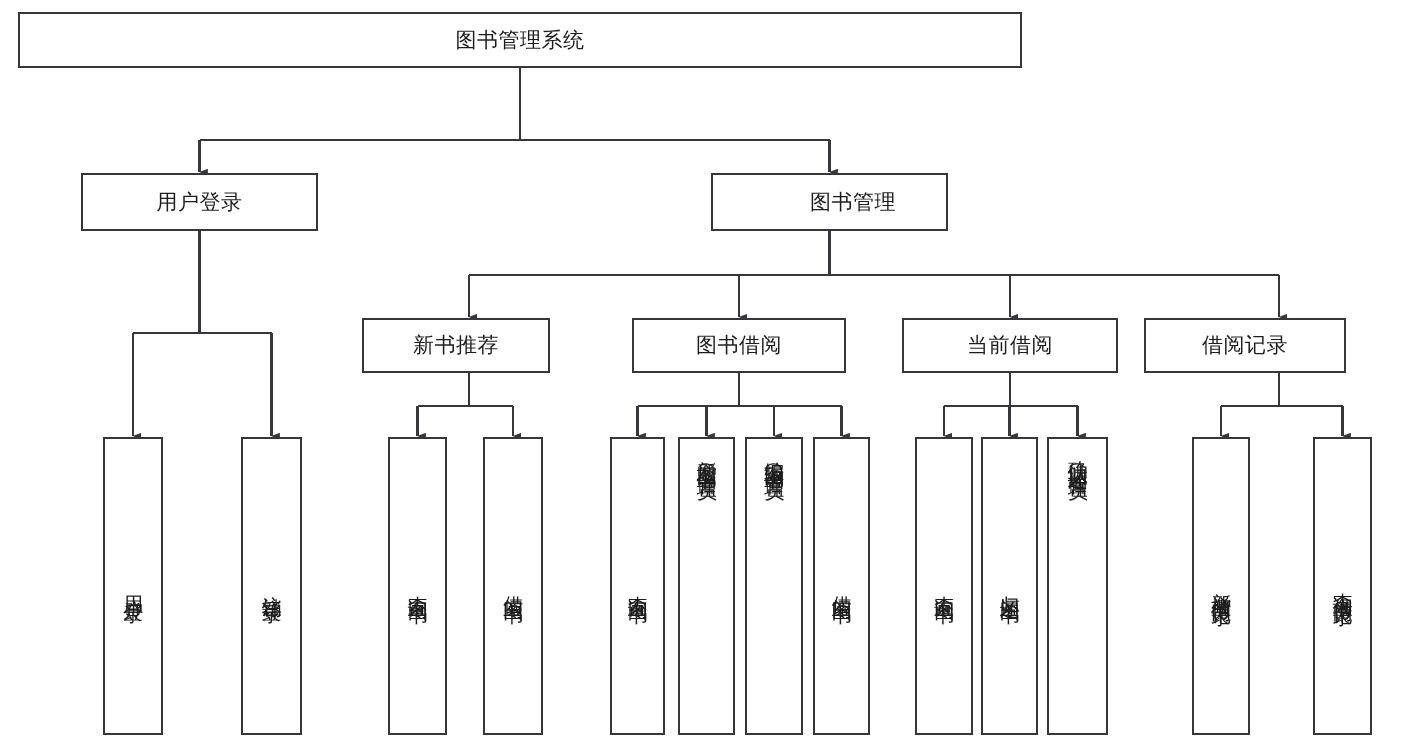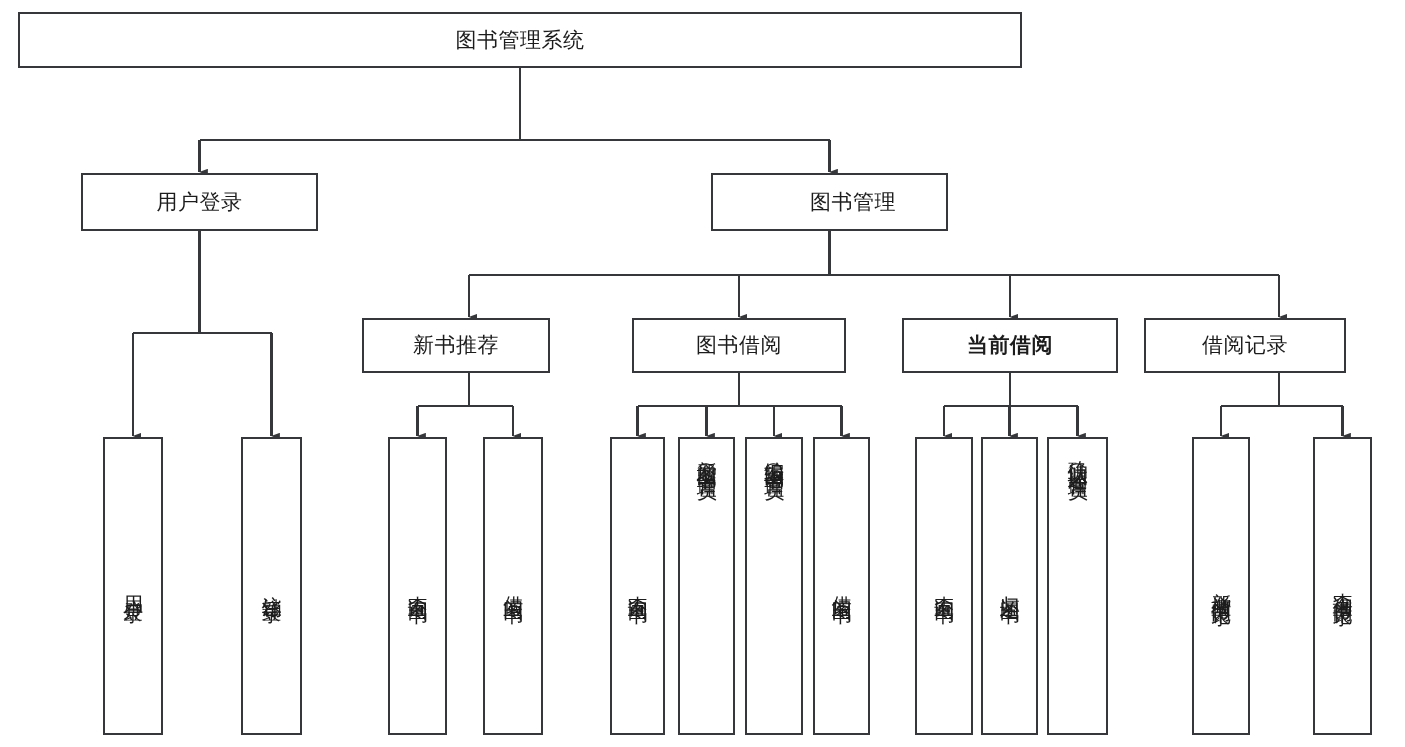--- a/index.html
+++ b/index.html
@@ -123,21 +123,21 @@
       <div class="node-box" style="left: 711px; top: 173px; width: 237px; height: 58px; border-color: rgb(53, 55, 58);">
         <span class="node-label" style="color: rgb(28, 28, 28); margin-left: 47px;">图书管理</span>
       </div>
       <div class="node-box" style="left: 362px; top: 318px; width: 188px; height: 55px; border-color: rgb(53, 55, 58);">
         <span class="node-label" style="color: rgb(28, 28, 28);">新书推荐</span>
       </div>
       <div class="node-box" style="left: 632px; top: 318px; width: 214px; height: 55px; border-color: rgb(53, 55, 58);">
         <span class="node-label" style="color: rgb(28, 28, 28);">图书借阅</span>
       </div>
       <div class="node-box" style="left: 902px; top: 318px; width: 216px; height: 55px; border-color: rgb(53, 55, 58);">
-        <span class="node-label" style="color: rgb(28, 28, 28); font-weight: bold;">当前借阅</span>
+        <span class="node-label" style="color: rgb(28, 28, 28);">当前借阅</span>
       </div>
       <div class="node-box" style="left: 1144px; top: 318px; width: 202px; height: 55px; border-color: rgb(53, 55, 58);">
         <span class="node-label" style="color: rgb(28, 28, 28);">借阅记录</span>
       </div>
       <div class="node-box vertical centered" style="left: 103px; top: 437px; width: 60px; height: 298px; border-color: rgb(53, 55, 58);">
         <span class="node-label" style="color: rgb(28, 28, 28);">用户登录</span>
       </div>
       <div class="node-box vertical centered" style="left: 241px; top: 437px; width: 61px; height: 298px; border-color: rgb(53, 55, 58);">
         <span class="node-label" style="color: rgb(28, 28, 28);">注销登录</span>
       </div>

